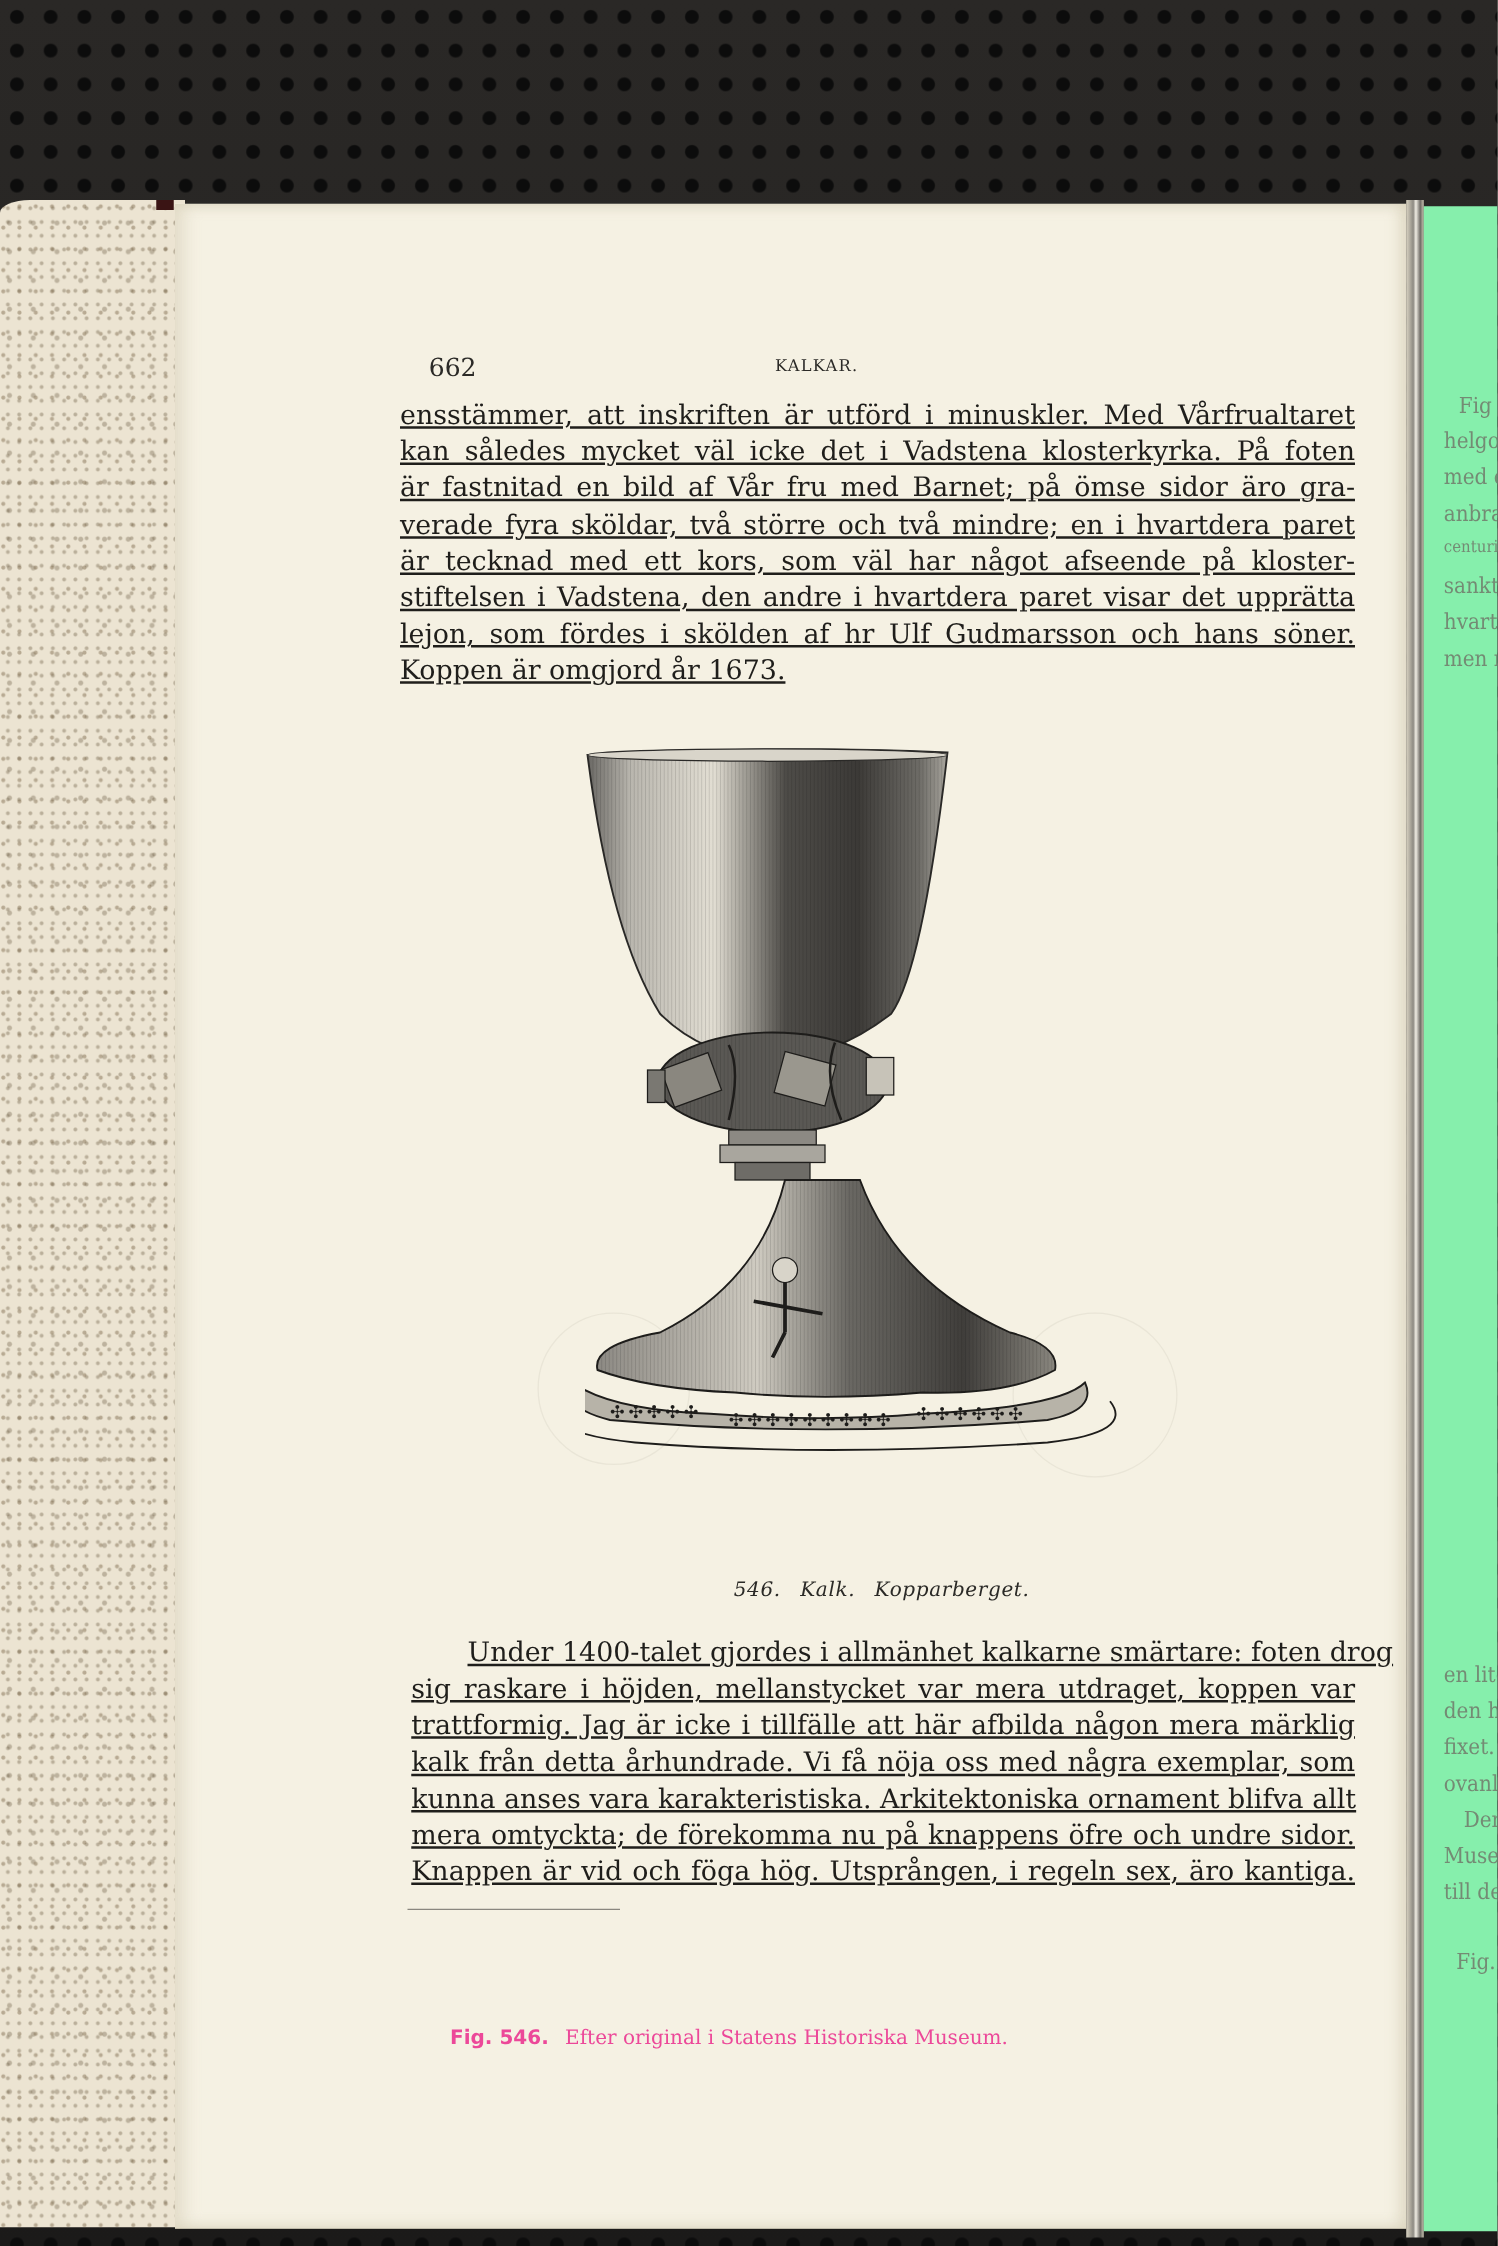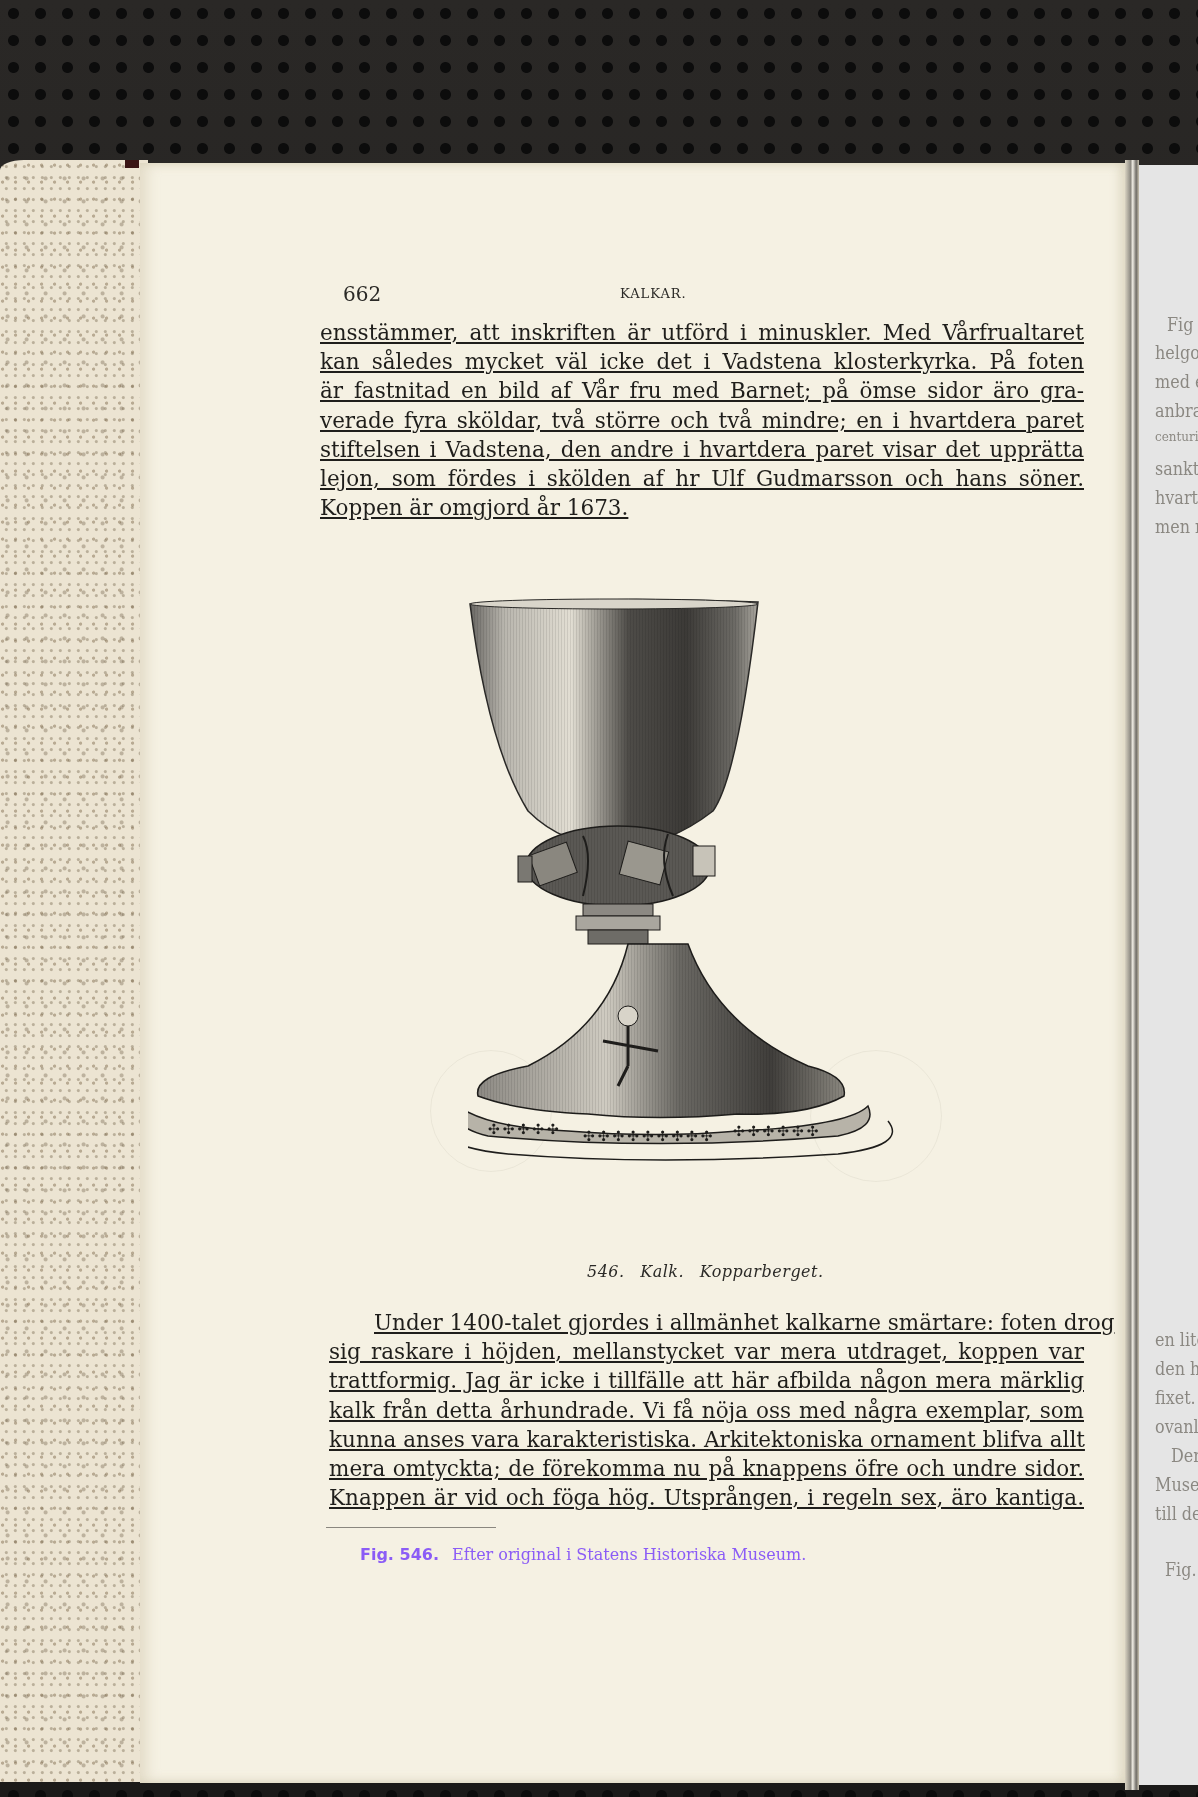--- a/index.html
+++ b/index.html
@@ -42,21 +42,21 @@
     background: #f5f1e3;
     box-shadow: inset 8px 0 12px rgba(200,190,160,.35), inset -6px 0 10px rgba(190,180,150,.35);
   }
   
   .gutter {
     position: absolute; left: 1125px; top: 160px; width: 14px; height: 1630px;
     background: linear-gradient(90deg, #d9d3c2 0%, #8d8a82 40%, #f0ede4 55%, #6f6c66 80%, #c8c2b0 100%);
   }
   .next-page {
     position: absolute; left: 1139px; top: 165px; width: 59px; height: 1620px;
-    background: #e5e5e5;
+    background: #86efac;
     overflow: hidden;
   }
   .next-page .line {
     position: absolute; left: 16px; white-space: nowrap;
     font-size: 16px; color: #6e6a62; opacity: .75; transform: scaleY(1.1);
   }
 
   .running-head {
     position: absolute; top: 282px; left: 0; width: 100%; height: 24px;
     color: #2b2a27;
@@ -80,21 +80,21 @@
   .figure svg { width: 100%; height: 100%; }
   .figure-caption {
     position: absolute; top: 1262px; left: 587px;
     font-style: italic; font-size: 16px; color: #2b2a27; letter-spacing: .5px;
     word-spacing: 10px;
   }
   .footnote-rule {
     position: absolute; left: 326px; top: 1527px; width: 170px; height: 1px; background: #8a877f;
   }
   .footnote {
-    position: absolute; left: 360px; top: 1545px; font-size: 16px; color: #8b5cf6;
+    position: absolute; left: 360px; top: 1620px; font-size: 16px; color: #ec4899;
   }
   .footnote .fig-label {
     font-family: "DejaVu Sans", sans-serif; font-weight: bold; font-size: 16px; margin-right: 8px;
   }
   .shadow-seal {
     position: absolute; border-radius: 50%; border: 1px solid rgba(200,195,180,.25);
   }
 </style>
 </head>
 <body>
@@ -129,20 +129,21 @@
 <div class="running-head">
   <span class="page-number">662</span>
   <span class="section-title">KALKAR.</span>
 </div>
 
 <div class="text-block para1">
   <span class="ln">ensstämmer, att inskriften är utförd i minuskler. Med Vårfrualtaret</span>
   <span class="ln">kan således mycket väl icke det i Vadstena klosterkyrka. På foten</span>
   <span class="ln">är fastnitad en bild af Vår fru med Barnet; på ömse sidor äro gra-</span>
   <span class="ln">verade fyra sköldar, två större och två mindre; en i hvartdera paret</span>
+  <span class="ln">är tecknad med ett kors, som väl har något afseende på kloster-</span>
   <span class="ln">stiftelsen i Vadstena, den andre i hvartdera paret visar det upprätta</span>
   <span class="ln">lejon, som fördes i skölden af hr Ulf Gudmarsson och hans söner.</span>
   <span class="ln last">Koppen är omgjord år 1673.</span>
 </div>
 
 <div class="shadow-seal" style="left:430px;top:1050px;width:120px;height:120px"></div>
 <div class="shadow-seal" style="left:810px;top:1050px;width:130px;height:130px"></div>
 
 <div class="figure">
   <svg viewBox="0 0 460 630">

